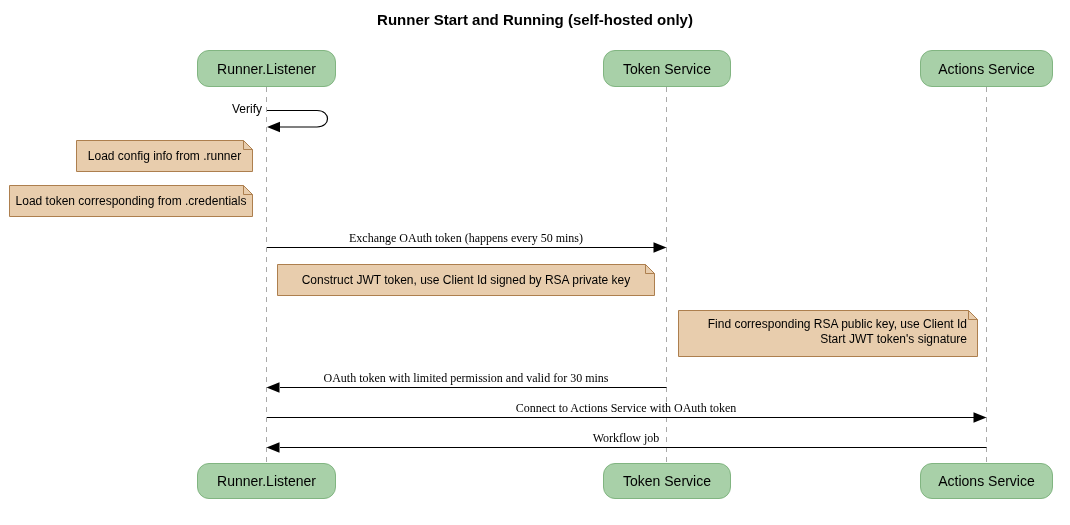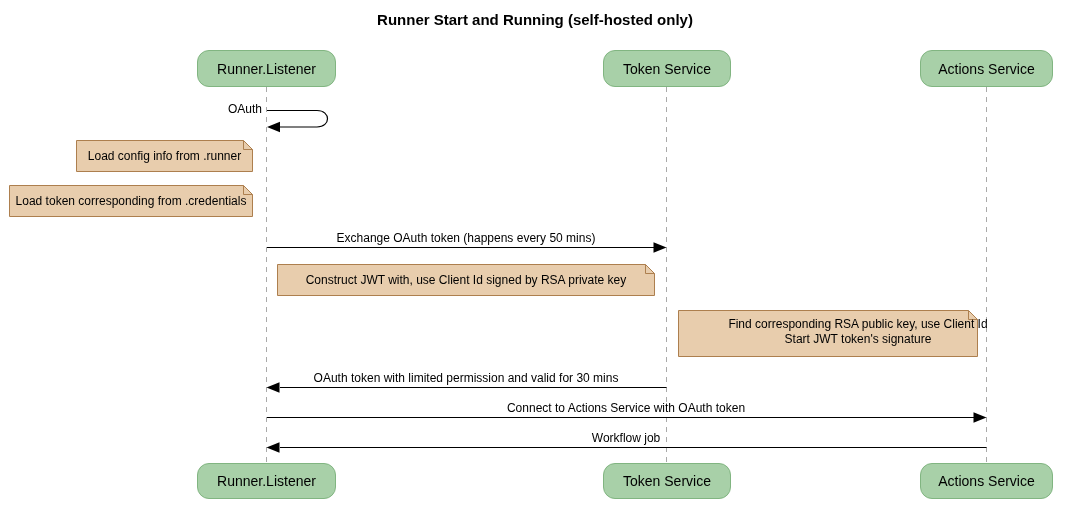--- a/index.html
+++ b/index.html
@@ -70,37 +70,36 @@
     color: var(--text);
   }
   .msg-label {
     position: absolute;
     font-size: 12px;
     height: 16px;
     line-height: 16px;
     white-space: nowrap;
     color: var(--text);
   }
-  .center { text-align: center; }
+  .center { text-align: center; font-family: Liberation Serif, serif; }
   .right { text-align: right; }
   .note-label {
     position: absolute;
     font-size: 12px;
     display: flex;
     align-items: center;
     justify-content: center;
     white-space: nowrap;
     color: var(--text);
   }
   .note-label.multiline {
     display: block;
-    text-align: center;
+    text-align: right;
     padding: 7px 11px 0 7px;
     line-height: 15px;
-    margin-left: 32px;
   }
 </style>
 </head>
 <body>
 
 <div class="canvas">
 
   <div class="diagram-title">Runner Start and Running (self-hosted only)</div>
 
   <svg class="layer" width="1070" height="525" viewBox="0 0 1070 525">
@@ -138,27 +137,27 @@
   </svg>
 
   <div class="participant" style="left:197px; top:50px; width:139px;">Runner.Listener</div>
   <div class="participant" style="left:603px; top:50px; width:128px;">Token Service</div>
   <div class="participant" style="left:920px; top:50px; width:133px;">Actions Service</div>
 
   <div class="participant" style="left:197px; top:463px; width:139px; height:36px;">Runner.Listener</div>
   <div class="participant" style="left:603px; top:463px; width:128px; height:36px;">Token Service</div>
   <div class="participant" style="left:920px; top:463px; width:133px; height:36px;">Actions Service</div>
 
-  <div class="msg-label right" style="left:142px; top:101px; width:120px;">OAuth</div>
+  <div class="msg-label right" style="left:142px; top:101px; width:120px;">Verify</div>
   <div class="msg-label center" style="left:266px; top:230px; width:400px;">Exchange OAuth token (happens every 50 mins)</div>
   <div class="msg-label center" style="left:266px; top:370px; width:400px;">OAuth token with limited permission and valid for 30 mins</div>
   <div class="msg-label center" style="left:266px; top:430px; width:720px;">Workflow job</div>
   <div class="msg-label center" style="left:266px; top:400px; width:720px;">Connect to Actions Service with OAuth token</div>
 
   <div class="note-label" style="left:76px; top:140px; width:177px; height:31px;">Load config info from .runner</div>
   <div class="note-label" style="left:9px; top:185px; width:244px; height:31px;">Load token corresponding from .credentials</div>
-  <div class="note-label" style="left:277px; top:264px; width:378px; height:31px;">Construct JWT with, use Client Id signed by RSA private key</div>
+  <div class="note-label" style="left:277px; top:264px; width:378px; height:31px;">Construct JWT token, use Client Id signed by RSA private key</div>
   <div class="note-label multiline" style="left:678px; top:310px; width:300px; height:47px;">
     <span style="display:block;">Find corresponding RSA public key, use Client Id</span>
     <span style="display:block;">Start JWT token's signature</span>
   </div>
 
 </div>
 
 </body></html>

